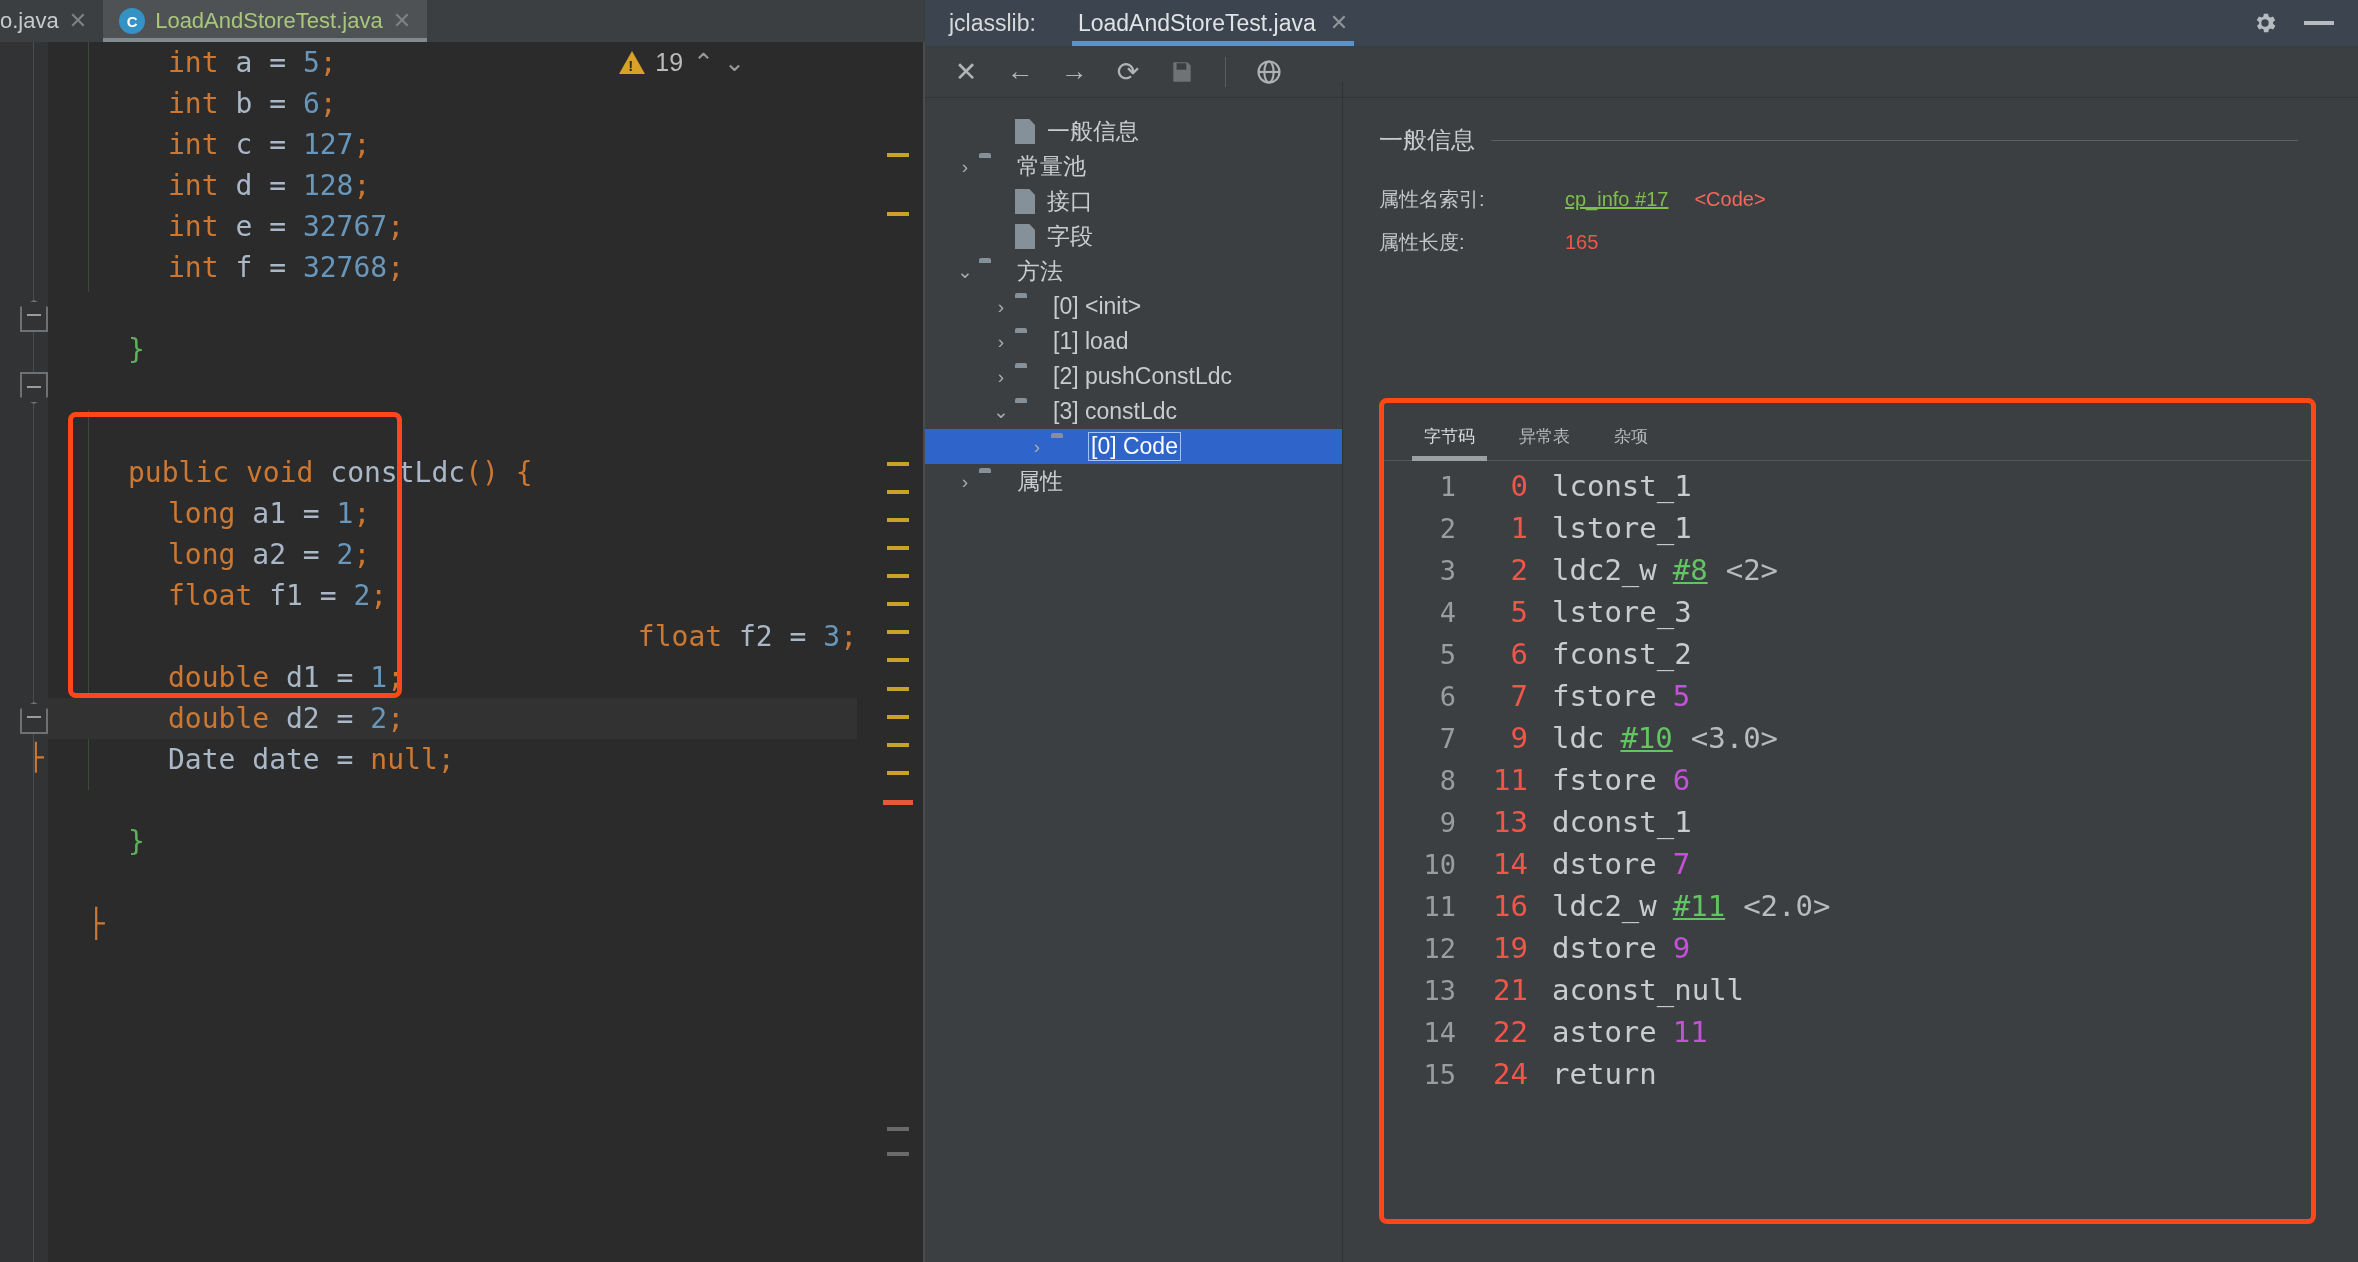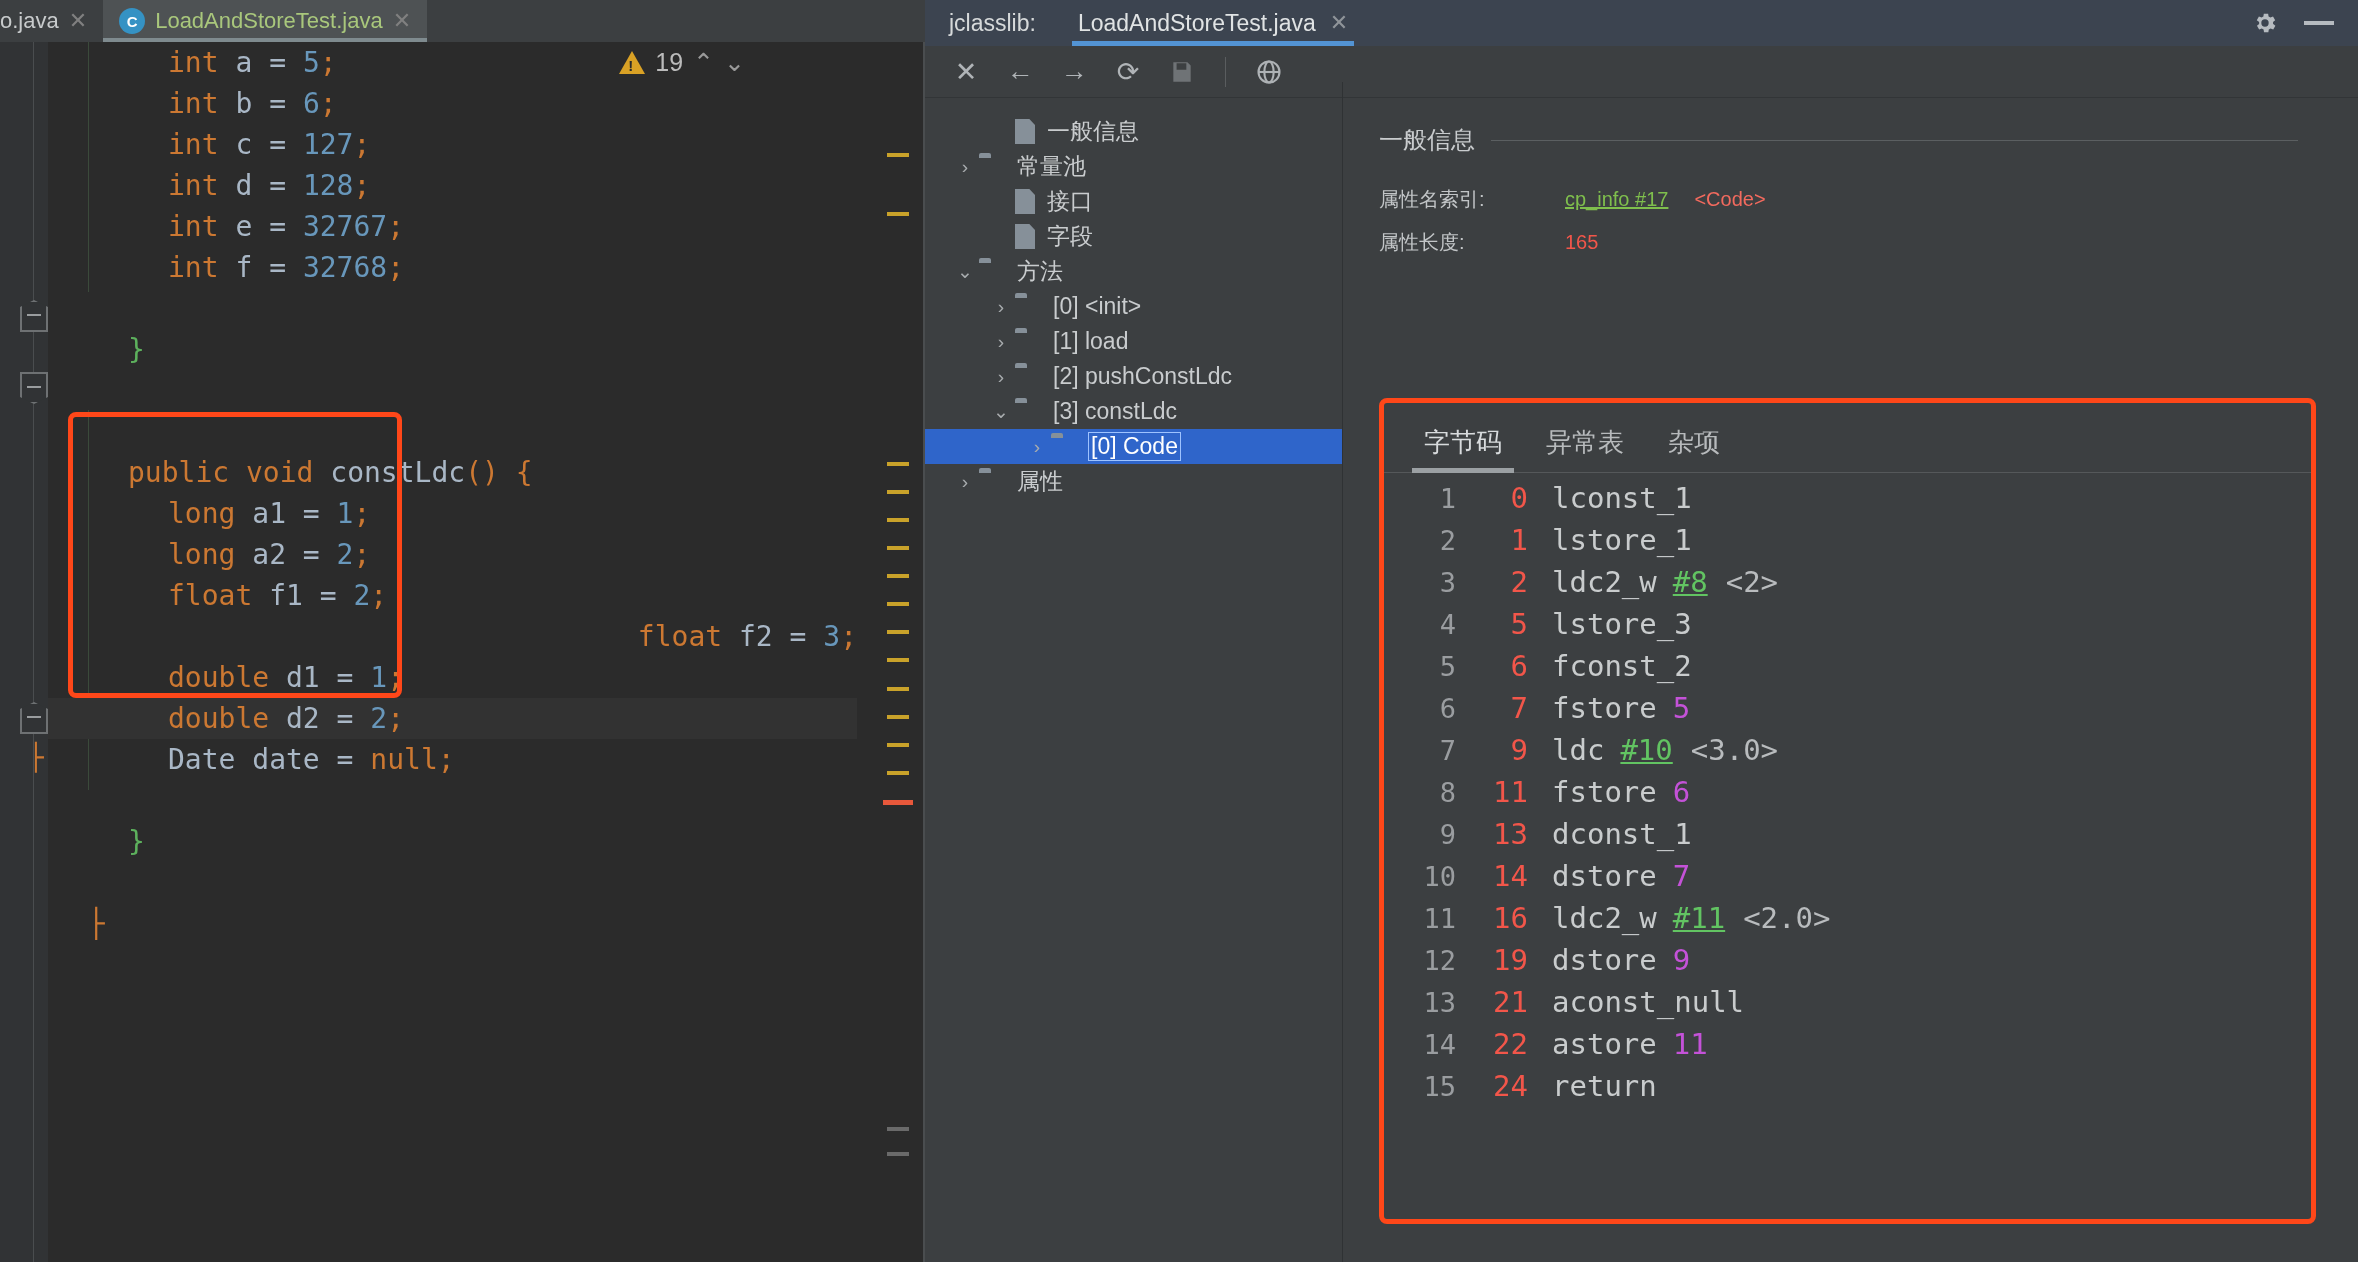--- a/index.html
+++ b/index.html
@@ -107,21 +107,21 @@
 
   .kv { display: flex; align-items: baseline; font-size: 20px; margin-top: 16px; }
   .kv .k { color: #c2c5c7; width: 186px; flex: 0 0 186px; }
   .kv .v-link { color: #7fbf4d; text-decoration: underline; white-space: nowrap; }
   .kv .v-red { color: #f26a5e; margin-left: 26px; white-space: nowrap; }
   .kv .v-num { color: #f2564a; }
 
   .attrpanel { position: absolute; left: 36px; right: 42px; top: 300px; bottom: 38px;
                border: 5px solid #ff4719; border-radius: 8px; background: #3c3f41; }
   .tabs { display: flex; gap: 0; padding: 16px 0 0 18px; border-bottom: 1px solid #55585a; }
-  .bctab { padding: 6px 22px 12px; font-size: 26px; color: #b7babc; position: relative; }
+  .bctab { padding: 6px 22px 12px; font-size: 17px; color: #b7babc; position: relative; }
   .bctab.active { color: #d8dbdd; }
   .bctab.active::after { content: ""; position: absolute; left: 10px; right: 10px; bottom: -1px; height: 5px; background: #9ba0a3; }
 
   .bclist { padding: 8px 0 0 14px; }
   .bcrow { display: flex; align-items: baseline; height: 42px; font-family: "DejaVu Sans Mono", monospace; font-size: 29px; }
   .bc-idx { width: 58px; text-align: right; color: #9a9da0; font-size: 27px; flex: 0 0 58px; }
   .bc-off { width: 60px; text-align: right; color: #f2564a; margin-left: 12px; flex: 0 0 60px; }
   .bc-mn { color: #c9cccd; margin-left: 24px; }
   .bc-ref { color: #62c462; text-decoration: underline; margin-left: 16px; }
   .bc-imm { color: #c452d8; margin-left: 16px; }

